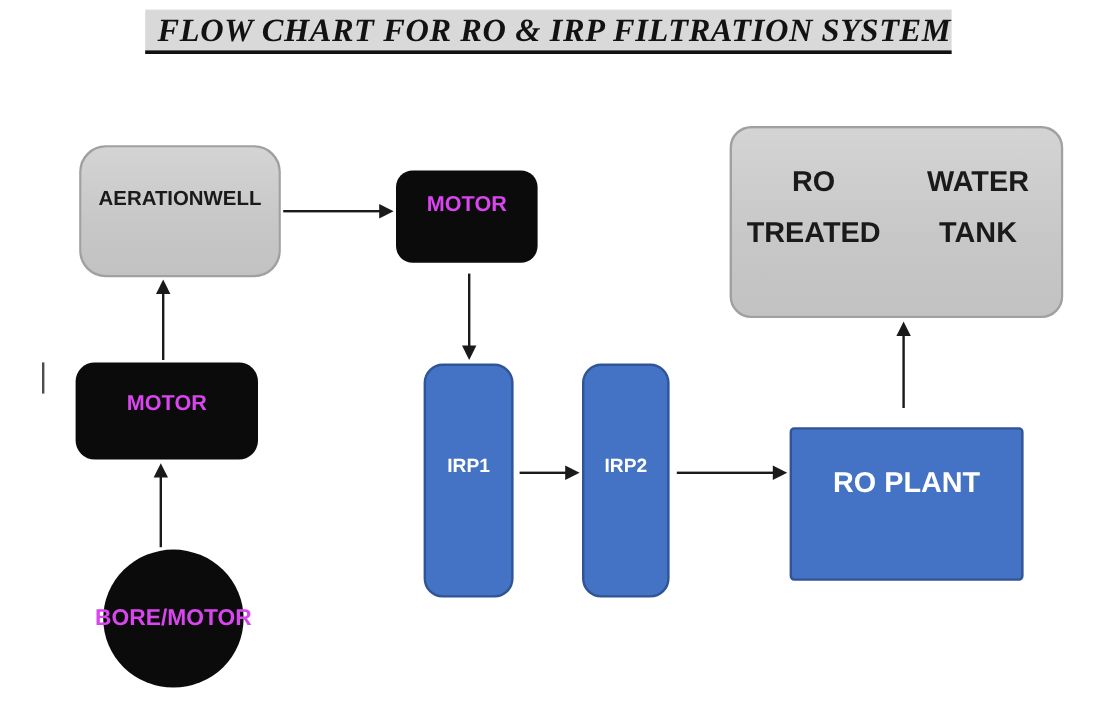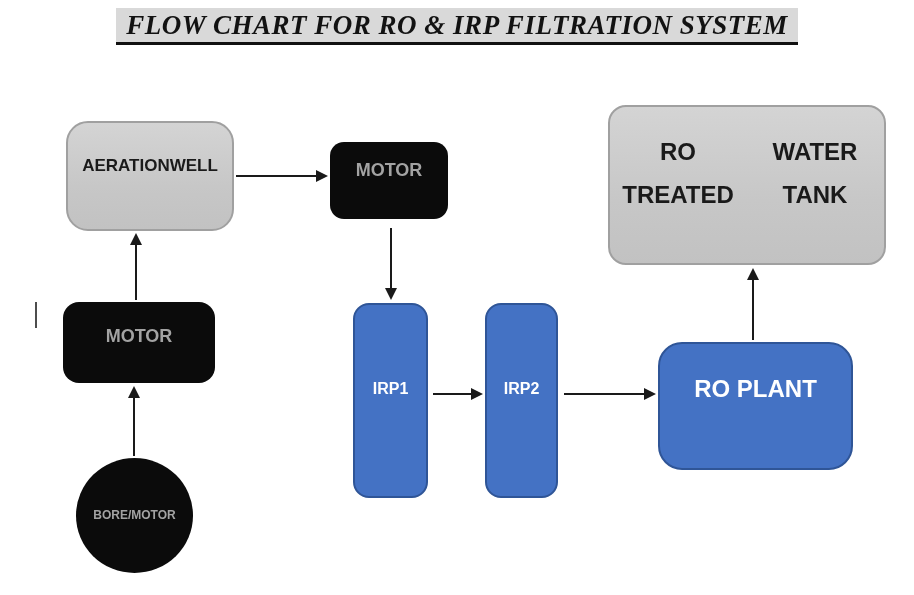--- a/index.html
+++ b/index.html
@@ -22,21 +22,21 @@
   }
   .title {
     display: inline-block;
     background: #d9d9d9;
     color: #121212;
     font-family: "Liberation Serif", serif;
     font-style: italic;
     font-weight: bold;
     font-size: 27px;
     letter-spacing: 0.5px;
-    padding: 2px 10px 1px 10px;
+    padding: 2px 0 1px 10px;
     border-bottom: 3px solid #111111;
     white-space: nowrap;
   }
 
   
   .node {
     position: absolute;
     box-sizing: border-box;
     display: flex;
     flex-direction: row;
@@ -45,21 +45,21 @@
     text-align: center;
     font-weight: bold;
   }
   .gray {
     background: linear-gradient(180deg, #d4d4d4 0%, #c7c7c7 60%, #c2c2c2 100%);
     border: 2px solid #a0a0a0;
     color: #1a1a1a;
   }
   .black {
     background: #0b0b0b;
-    color: #a3a3a3;
+    color: #d946ef;
   }
   .blue {
     background: #4472c4;
     border: 2px solid #2f5597;
     color: #ffffff;
   }
 
   
   .aeration-tank {
     left: 66px; top: 121px; width: 168px; height: 110px;
@@ -79,39 +79,39 @@
     font-size: 24px; line-height: 43px;
     padding-bottom: 24px;
   }
   .motor-left {
     left: 63px; top: 302px; width: 152px; height: 81px;
     border-radius: 16px;
     font-size: 18px;
     padding-bottom: 12px;
   }
   .bore-well {
-    left: 76px; top: 458px; width: 117px; height: 115px;
+    left: 86px; top: 458px; width: 117px; height: 115px;
     border-radius: 50%;
-    font-size: 12px; line-height: 37px;
+    font-size: 19px; line-height: 37px;
   }
   .irp1 {
     left: 353px; top: 303px; width: 75px; height: 195px;
     border-radius: 16px;
     font-size: 16px; line-height: 41px;
     padding-bottom: 24px;
   }
   .irp2 {
     left: 485px; top: 303px; width: 73px; height: 195px;
     border-radius: 16px;
     font-size: 16px; line-height: 41px;
     padding-bottom: 24px;
   }
   .ro-plant {
-    left: 658px; top: 342px; width: 195px; height: 128px;
-    border-radius: 24px;
+    left: 658px; top: 356px; width: 195px; height: 128px;
+    border-radius: 4px;
     font-size: 24px;
     padding-bottom: 34px;
   }
 
   
   .arrow { position: absolute; }
   .shaft-v {
     position: absolute;
     left: 50%; margin-left: -1px;
     width: 2px;

